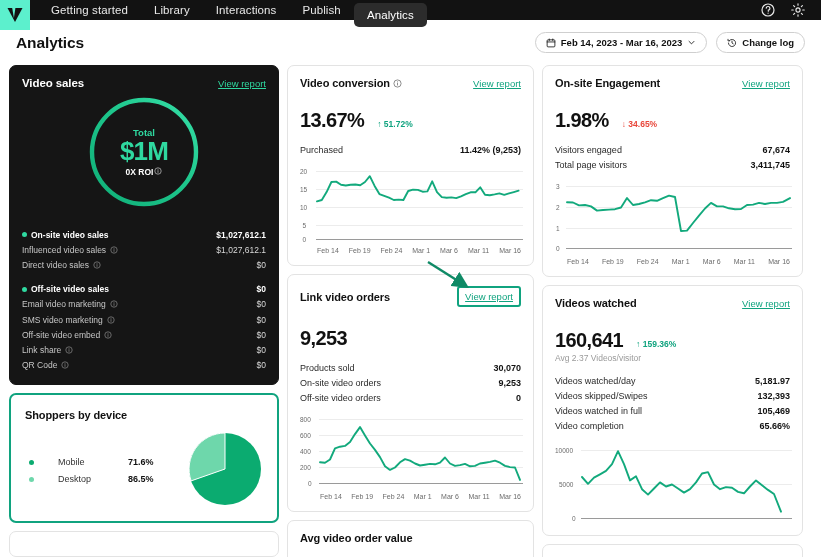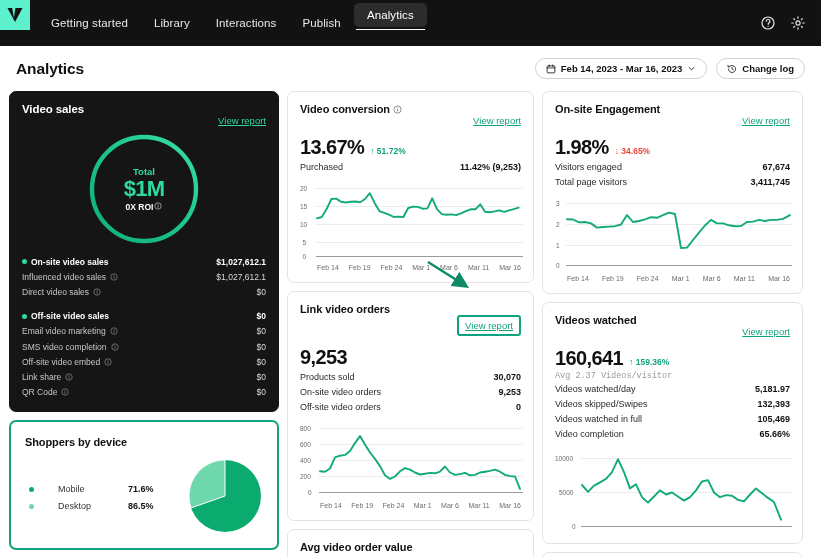--- a/index.html
+++ b/index.html
@@ -6,21 +6,21 @@
   html,body { width:821px; height:557px; overflow:hidden; }
   body {
     font-family:"Liberation Sans", sans-serif;
     background:#ffffff;
     color:#111111;
     -webkit-font-smoothing:antialiased;
   }
 
   
   .navbar {
-    height:46px; background:#121212; display:flex; align-items:stretch;
+    height:20px; background:#121212; display:flex; align-items:stretch;
     position:relative;
   }
   .logo {
     width:30px; height:30px; background:#5cf0cd; flex:0 0 30px;
     display:flex; align-items:center; justify-content:center;
   }
   .logo svg { display:block; }
   .nav-tabs { display:flex; align-items:stretch; margin-left:8px; }
   .nav-tab {
     display:flex; align-items:center; padding:0 13px; font-size:11.5px;
@@ -63,42 +63,42 @@
     background:#fff; border:1px solid #e3e3e3; border-radius:7px;
     padding:11px 12px; position:relative;
   }
   .card.dark {
     background:#151515; border-color:#151515; color:#fff;
   }
   .card.highlight {
     border:2px solid #10a37f;
   }
 
-  .card-head { display:flex; align-items:flex-start;flex-direction:column; }
+  .card-head { display:flex; align-items:center; }
   .card-title { font-size:11px; font-weight:bold; letter-spacing:-.1px; }
   .card.dark .card-title { color:#ffffff; font-size:11.5px; }
   .view-report {
     margin-left:auto; font-size:9.5px; color:#10a37f; text-decoration:underline;
     cursor:pointer; white-space:nowrap;
   }
   .card.dark .view-report { color:#2fd9a0; }
   .view-report.boxed {
     border:2px solid #10a37f; border-radius:3px; padding:3px 6px;
     text-decoration:underline; background:#fff;
   }
 
-  .big-stat { display:flex; align-items:baseline; gap:6px; margin-top:10px; }
+  .big-stat { display:flex; align-items:baseline; gap:13px; margin-top:20px; }
   .big-num { font-size:20px; font-weight:bold; letter-spacing:-.6px; }
   .delta { font-size:8.5px; font-weight:bold; }
   .delta.up { color:#10a37f; }
   .delta.down { color:#e8463a; }
-  .sub-note { font-size:8.5px; color:#9a9a9a; margin-top:1px;font-family:Liberation Mono, monospace; }
-
-  
-  .rows { }
+  .sub-note { font-size:8.5px; color:#9a9a9a; margin-top:1px; }
+
+  
+  .rows { margin-top:10px; }
   .row { display:flex; align-items:center; font-size:9px; padding:2.5px 0; }
   .row .label { color:#2a2a2a; }
   .row .val { margin-left:auto; font-weight:bold; color:#111; }
 
   
   .card.dark .drow { display:flex; align-items:center; font-size:8.5px; padding:2.6px 0; }
   .card.dark .drow .label { color:#c7c7c7; display:flex; align-items:center; gap:4px; }
   .card.dark .drow .val { margin-left:auto; color:#d8d8d8; }
   .card.dark .drow.group .label { color:#ffffff; font-weight:bold; }
   .card.dark .drow.group .val { color:#ffffff; font-weight:bold; }
@@ -108,21 +108,21 @@
 
   
   .donut-wrap { display:flex; justify-content:center; padding:6px 0 8px; }
   .donut { width:114px; height:114px; position:relative; }
   .donut svg { display:block; }
   .donut-text {
     position:absolute; inset:0; display:flex; flex-direction:column;
     align-items:center; justify-content:center; gap:0px;
   }
   .donut-label { font-size:9.5px; color:#2fd9a0; font-weight:bold; }
-  .donut-value { font-size:22px; font-weight:bold; color:#2fd9a0; letter-spacing:-.8px; line-height:1.05; }
+  .donut-value { font-size:26px; font-weight:bold; color:#2fd9a0; letter-spacing:-.8px; line-height:1.05; }
   .donut-roi { font-size:8.5px; color:#ffffff; font-weight:bold; display:flex; align-items:flex-start; gap:1px; margin-top:1px;}
 
   
   .pie-card-body { display:flex; align-items:center; margin-top:10px; }
   .legend { display:flex; flex-direction:column; gap:7px; font-size:9px; padding-left:4px;}
   .legend-item { display:flex; align-items:center; gap:24px; }
   .legend-item .lname { width:46px; color:#333; }
   .legend-item .lval { font-weight:bold; }
   .pie { margin-left:auto; }
 
@@ -282,21 +282,21 @@
             <svg class="info-ico" width="8" height="8" viewBox="0 0 16 16" fill="none" stroke="#8d8d8d" stroke-width="1.4">
                 <circle cx="8" cy="8" r="6.4"></circle>
                 <path d="M8 7.2v3.6" stroke-linecap="round"></path>
                 <circle cx="8" cy="5" r=".85" fill="#8d8d8d" stroke="none"></circle>
               </svg>
           </span>
           <span class="val">$0</span>
         </div>
         <div class="drow indent">
           <span class="label">
-              <span>SMS video completion</span>
+              <span>SMS video marketing</span>
             <svg class="info-ico" width="8" height="8" viewBox="0 0 16 16" fill="none" stroke="#8d8d8d" stroke-width="1.4">
                 <circle cx="8" cy="8" r="6.4"></circle>
                 <path d="M8 7.2v3.6" stroke-linecap="round"></path>
                 <circle cx="8" cy="5" r=".85" fill="#8d8d8d" stroke="none"></circle>
               </svg>
           </span>
           <span class="val">$0</span>
         </div>
         <div class="drow indent">
           <span class="label">

